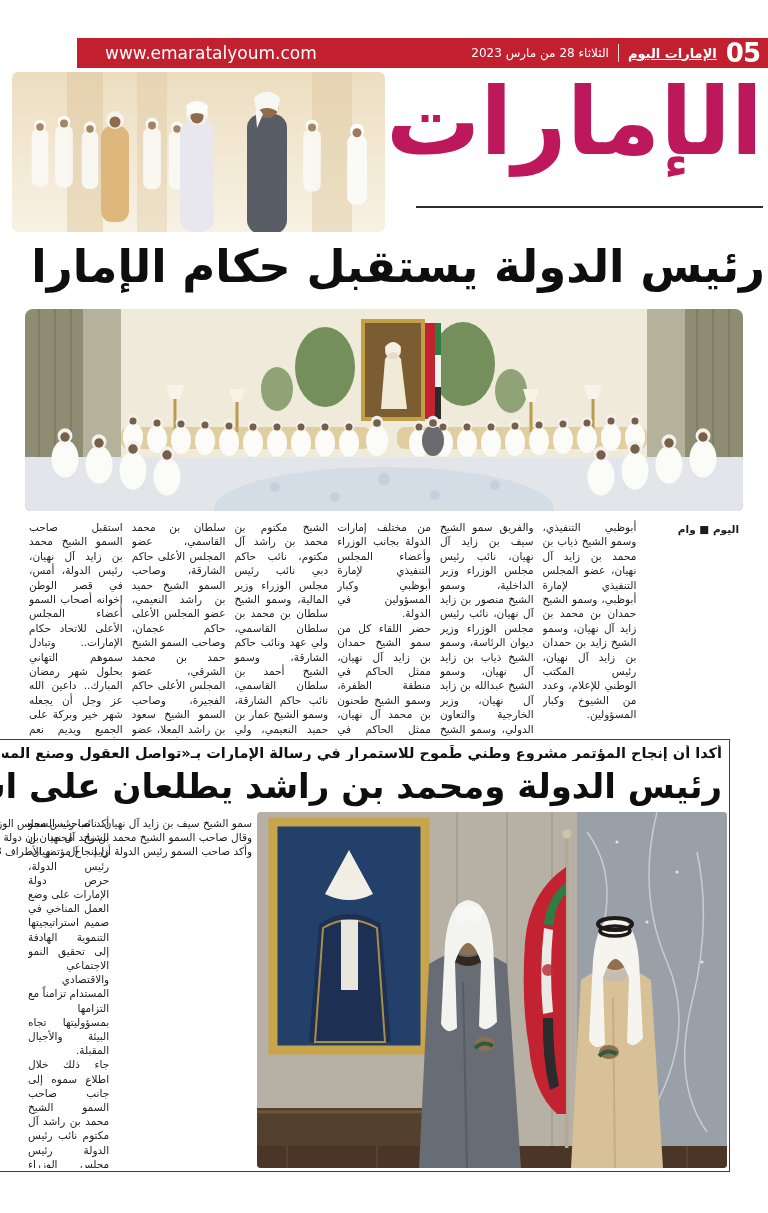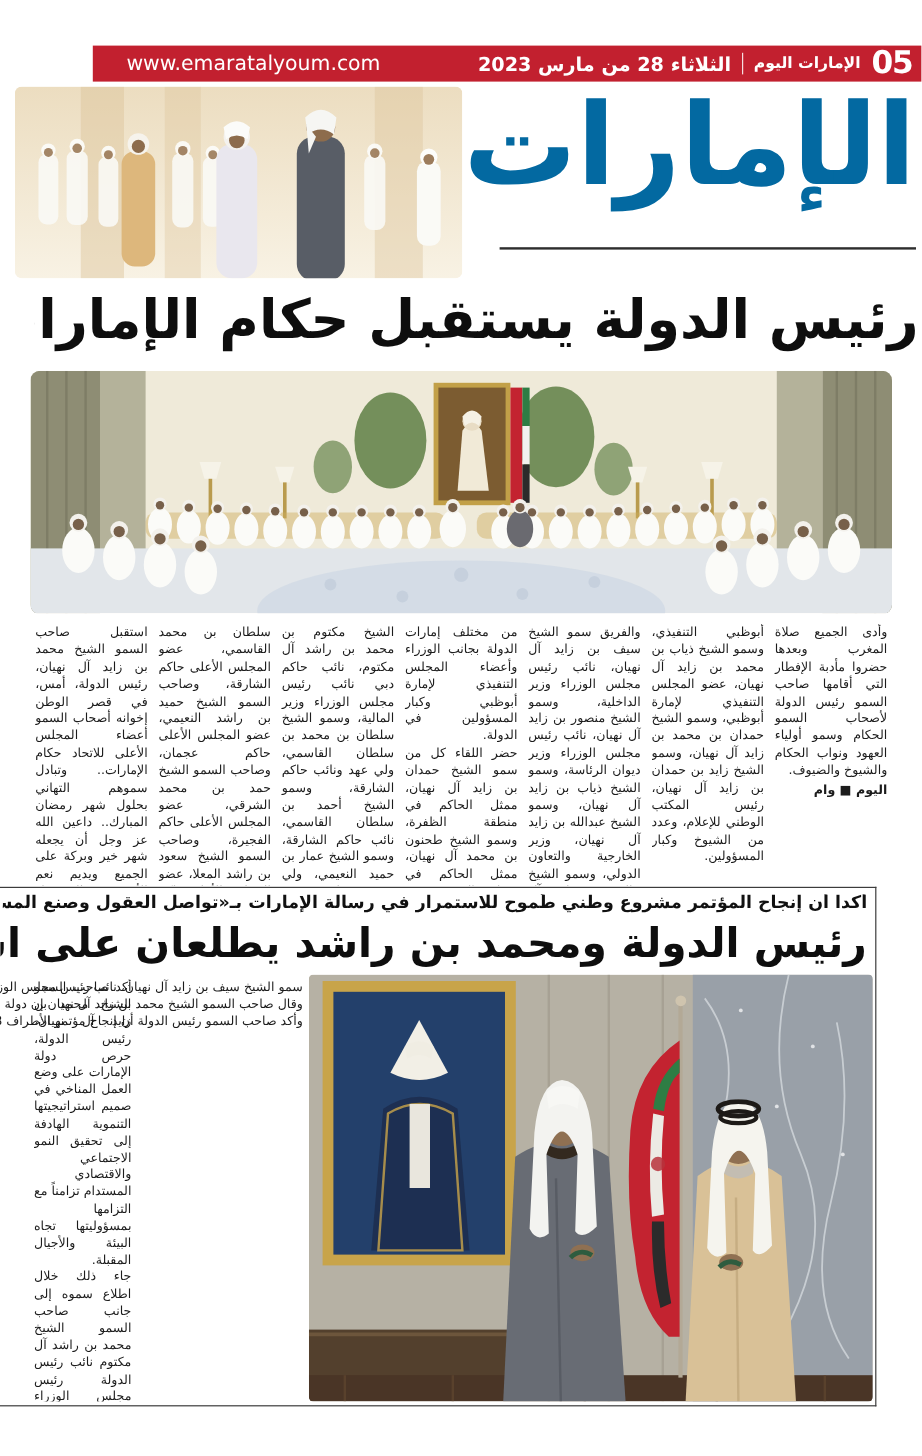--- a/index.html
+++ b/index.html
@@ -2,29 +2,29 @@
 <html lang="ar" dir="rtl"><head>
 <meta charset="utf-8">
 <style>
   html,body{margin:0;padding:0;background:#ffffff;}
   .page{position:relative;width:768px;height:1213px;background:#fff;overflow:hidden;
         font-family:"DejaVu Sans",sans-serif;direction:rtl;}
   
   .topbar{position:absolute;left:77px;right:0;top:38px;height:30px;background:#c2202f;
           display:flex;align-items:center;color:#fff;padding:0 8px;box-sizing:border-box;gap:9px;}
   .pageno{font-size:26px;font-weight:bold;line-height:30px;letter-spacing:-1px;}
-  .brandname{font-size:13px;font-weight:bold;white-space:nowrap;}
+  .brandname{font-size:13px;font-weight:bold;white-space:nowrap;text-decoration:underline;}
   .bar-sep{width:1px;height:18px;background:rgba(255,255,255,.85);}
-  .bar-date{font-size:16px;white-space:nowrap;font-weight:bold;}
+  .bar-date{font-size:12px;white-space:nowrap;}
   .bar-spacer{flex:1;}
   .bar-url{font-size:17px;direction:ltr;margin-left:20px;white-space:nowrap;}
   
   .photo-a{position:absolute;left:12px;top:72px;width:373px;height:160px;border-radius:6px;overflow:hidden;}
   .section-title{position:absolute;right:5px;top:56px;font-size:94px;line-height:132px;
-                 font-weight:bold;color:#0369a1;letter-spacing:-2px;}
+                 font-weight:bold;color:#be185d;letter-spacing:-2px;}
   .title-rule{position:absolute;right:5px;top:206px;width:347px;height:2px;background:#2e2e2e;}
   .subtitle{position:absolute;right:4px;top:210px;font-size:17px;font-weight:bold;color:#161616;}
   .headline1{position:absolute;right:3px;left:28px;top:236px;margin:0;font-size:45px;line-height:62px;
              font-weight:bold;color:#0e0e0e;text-align:right;letter-spacing:-1px;white-space:nowrap;overflow:hidden;}
   
   .photo-b{position:absolute;left:25px;top:309px;width:718px;height:203px;border-radius:8px;overflow:hidden;}
   .a1-cols{position:absolute;left:29px;top:520px;width:710px;height:218px;display:flex;
            flex-direction:row-reverse;gap:9px;}
   .ncol{flex:1;overflow:hidden;font-size:10.5px;line-height:14.4px;color:#1c1c1c;
         text-align:justify;white-space:pre-line;}
@@ -236,21 +236,21 @@
   <div class="a1-cols">
     <div class="ncol">استقبل صاحب السمو الشيخ محمد بن زايد آل نهيان، رئيس الدولة، أمس، في قصر الوطن إخوانه أصحاب السمو أعضاء المجلس الأعلى للاتحاد حكام الإمارات.. وتبادل سموهم التهاني بحلول شهر رمضان المبارك.. داعين الله عز وجل أن يجعله شهر خير وبركة على الجميع ويديم نعم الأمن والاستقرار والرخاء على دولة الإمارات وشعبها.
 فقد استقبل سموه كلاً من صاحب السمو الشيخ محمد بن راشد آل مكتوم، نائب رئيس الدولة رئيس مجلس الوزراء حاكم دبي، وصاحب السمو الشيخ الدكتور</div>
     <div class="ncol">سلطان بن محمد القاسمي، عضو المجلس الأعلى حاكم الشارقة، وصاحب السمو الشيخ حميد بن راشد النعيمي، عضو المجلس الأعلى حاكم عجمان، وصاحب السمو الشيخ حمد بن محمد الشرقي، عضو المجلس الأعلى حاكم الفجيرة، وصاحب السمو الشيخ سعود بن راشد المعلا، عضو المجلس الأعلى حاكم أم القيوين، وصاحب السمو الشيخ سعود بن صقر القاسمي، عضو المجلس الأعلى حاكم رأس الخيمة.
 كما استقبل سموه.. سمو الشيخ حمدان بن محمد بن راشد آل مكتوم، ولي عهد دبي، وسمو</div>
     <div class="ncol">الشيخ مكتوم بن محمد بن راشد آل مكتوم، نائب حاكم دبي نائب رئيس مجلس الوزراء وزير المالية، وسمو الشيخ سلطان بن محمد بن سلطان القاسمي، ولي عهد ونائب حاكم الشارقة، وسمو الشيخ أحمد بن سلطان القاسمي، نائب حاكم الشارقة، وسمو الشيخ عمار بن حميد النعيمي، ولي عهد عجمان، وسمو الشيخ محمد بن حمد بن محمد الشرقي، ولي عهد الفجيرة، وسمو الشيخ راشد بن سعود بن راشد المعلا، ولي عهد أم القيوين، وسمو الشيخ محمد بن سعود بن صقر القاسمي، ولي عهد رأس الخيمة، وعدداً من الشيوخ</div>
     <div class="ncol">من مختلف إمارات الدولة بجانب الوزراء وأعضاء المجلس التنفيذي لإمارة أبوظبي وكبار المسؤولين في الدولة.
 حضر اللقاء كل من سمو الشيخ حمدان بن زايد آل نهيان، ممثل الحاكم في منطقة الظفرة، وسمو الشيخ طحنون بن محمد آل نهيان، ممثل الحاكم في منطقة العين، وسمو الشيخ سيف بن محمد آل نهيان، وسمو الشيخ هزاع بن زايد آل نهيان، نائب رئيس المجلس التنفيذي لإمارة أبوظبي، وسمو الشيخ نهيان بن زايد آل نهيان، رئيس مجلس أمناء مؤسسة زايد بن سلطان آل نهيان للأعمال الخيرية والإنسانية،</div>
     <div class="ncol">والفريق سمو الشيخ سيف بن زايد آل نهيان، نائب رئيس مجلس الوزراء وزير الداخلية، وسمو الشيخ منصور بن زايد آل نهيان، نائب رئيس مجلس الوزراء وزير ديوان الرئاسة، وسمو الشيخ ذياب بن زايد آل نهيان، وسمو الشيخ عبدالله بن زايد آل نهيان، وزير الخارجية والتعاون الدولي، وسمو الشيخ خالد بن زايد آل نهيان، رئيس مجلس إدارة مؤسسة زايد العليا لأصحاب الهمم، وسمو الشيخ الدكتور سلطان بن خليفة آل نهيان، مستشار صاحب السمو رئيس الدولة، وسمو الشيخ خالد بن محمد بن زايد آل نهيان، عضو المجلس التنفيذي رئيس مكتب</div>
     <div class="ncol">أبوظبي التنفيذي، وسمو الشيخ ذياب بن محمد بن زايد آل نهيان، عضو المجلس التنفيذي لإمارة أبوظبي، وسمو الشيخ حمدان بن محمد بن زايد آل نهيان، وسمو الشيخ زايد بن حمدان بن زايد آل نهيان، رئيس المكتب الوطني للإعلام، وعدد من الشيوخ وكبار المسؤولين.</div>
-    <div class="ncol"><span>وأدى الجميع صلاة المغرب وبعدها حضروا مأدبة الإفطار التي أقامها صاحب السمو رئيس الدولة لأصحاب السمو الحكام وسمو أولياء العهود ونواب الحكام والشيوخ والضيوف.</span><span class="dateline">اليوم ■ وام</span></div>
+    <div class="ncol"><span class="dateline">اليوم ■ وام</span></div>
   </div>
 
   <div class="a2-box">
     <div class="kicker">أكدا أن إنجاح المؤتمر مشروع وطني طَموح للاستمرار في رسالة الإمارات بـ«تواصل العقول وصنع المستقبل»</div>
     <h2 class="headline2">رئيس الدولة ومحمد بن راشد يطلعان على استعدادات الإمـ</h2>
   </div>
 
   <div class="photo-c">
     <svg viewBox="0 0 470 356" width="470" height="356" preserveAspectRatio="none">
       <rect width="470" height="356" fill="#b6b1a4"></rect>

